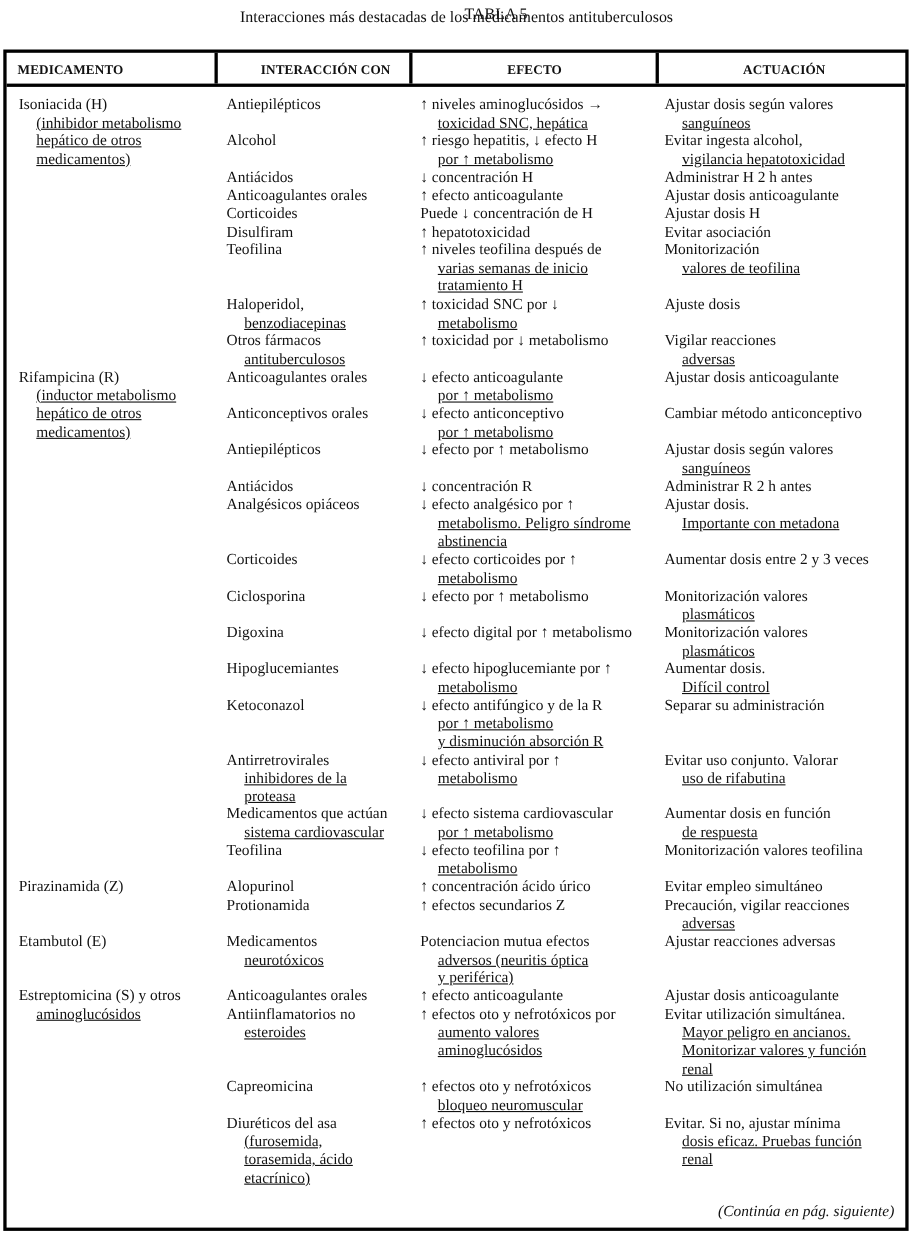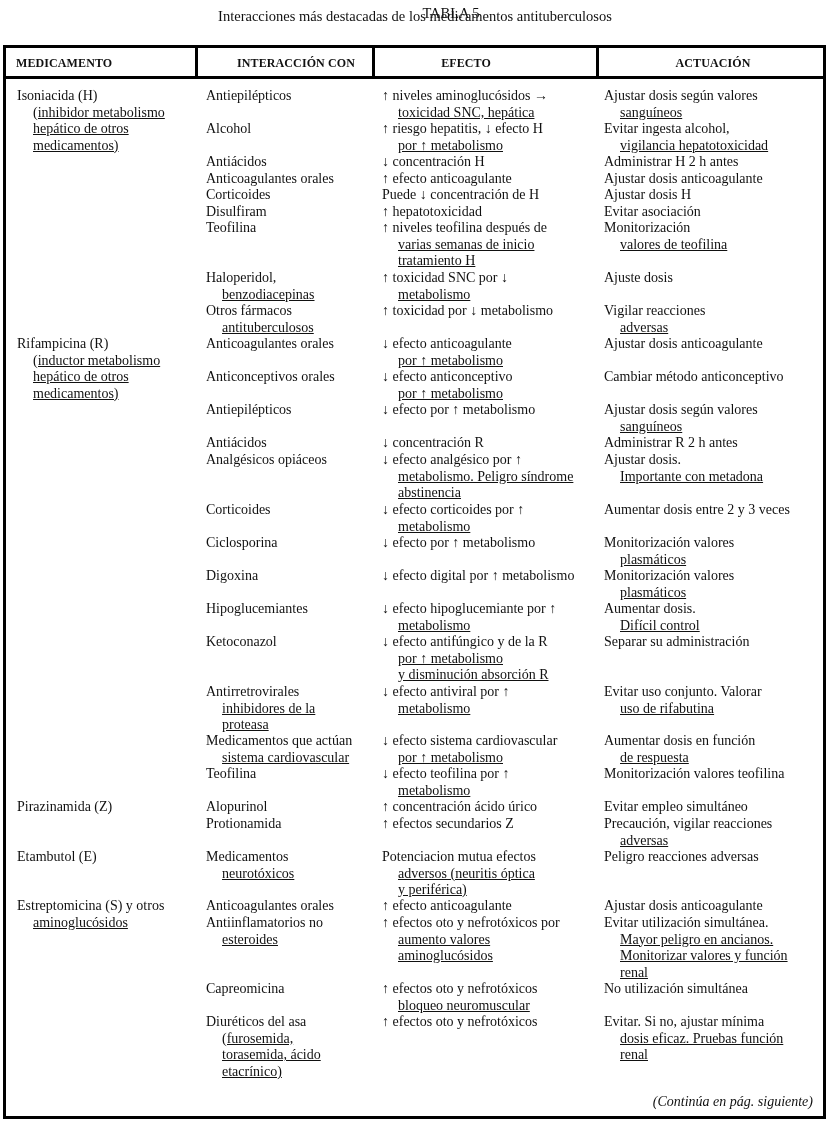--- a/index.html
+++ b/index.html
@@ -46,21 +46,21 @@
 
 <div class="title t1">TABLA 5</div>
 <div class="title t2">Interacciones más destacadas de los medicamentos antituberculosos</div>
 
 <div class="frame">
   <div class="header">
     <div class="hcell" style="left:10px;">MEDICAMENTO</div>
     <div class="hdiv" style="left:189px;"></div>
     <div class="hcell" style="left:192px;width:196px;text-align:center;">INTERACCIÓN CON</div>
     <div class="hdiv" style="left:366px;"></div>
-    <div class="hcell" style="left:349px;width:222px;text-align:center;">EFECTO</div>
+    <div class="hcell" style="left:369px;width:222px;text-align:center;">EFECTO</div>
     <div class="hdiv" style="left:590px;"></div>
     <div class="hcell" style="left:593px;width:228px;text-align:center;">ACTUACIÓN</div>
   </div>
 
   <div class="body-area" id="body-area">
       <div class="row" style="top: 9px;">
         <div class="cell c1"><span class="line">Isoniacida (H)</span><span class="line ind">(inhibidor metabolismo</span><span class="line ind">hepático de otros</span><span class="line ind">medicamentos)</span></div>
         <div class="cell c2"><span class="line">Antiepilépticos</span></div>
         <div class="cell c3"><span class="line">↑ niveles aminoglucósidos →</span><span class="line ind">toxicidad SNC, hepática</span></div>
         <div class="cell c4"><span class="line">Ajustar dosis según valores</span><span class="line ind">sanguíneos</span></div>
@@ -179,21 +179,21 @@
       </div>
       <div class="row" style="top: 737px;">
         <div class="cell c2"><span class="line">Protionamida</span></div>
         <div class="cell c3"><span class="line">↑ efectos secundarios Z</span></div>
         <div class="cell c4"><span class="line">Precaución, vigilar reacciones</span><span class="line ind">adversas</span></div>
       </div>
       <div class="row" style="top: 770px;">
         <div class="cell c1"><span class="line">Etambutol (E)</span></div>
         <div class="cell c2"><span class="line">Medicamentos</span><span class="line ind">neurotóxicos</span></div>
         <div class="cell c3"><span class="line">Potenciacion mutua efectos</span><span class="line ind">adversos (neuritis óptica</span><span class="line ind">y periférica)</span></div>
-        <div class="cell c4"><span class="line">Peligro reacciones adversas</span></div>
+        <div class="cell c4"><span class="line">Ajustar reacciones adversas</span></div>
       </div>
       <div class="row" style="top: 819px;">
         <div class="cell c1"><span class="line">Estreptomicina (S) y otros</span><span class="line ind">aminoglucósidos</span></div>
         <div class="cell c2"><span class="line">Anticoagulantes orales</span></div>
         <div class="cell c3"><span class="line">↑ efecto anticoagulante</span></div>
         <div class="cell c4"><span class="line">Ajustar dosis anticoagulante</span></div>
       </div>
       <div class="row" style="top: 836px;">
         <div class="cell c2"><span class="line">Antiinflamatorios no</span><span class="line ind">esteroides</span></div>
         <div class="cell c3"><span class="line">↑ efectos oto y nefrotóxicos por</span><span class="line ind">aumento valores</span><span class="line ind">aminoglucósidos</span></div>

